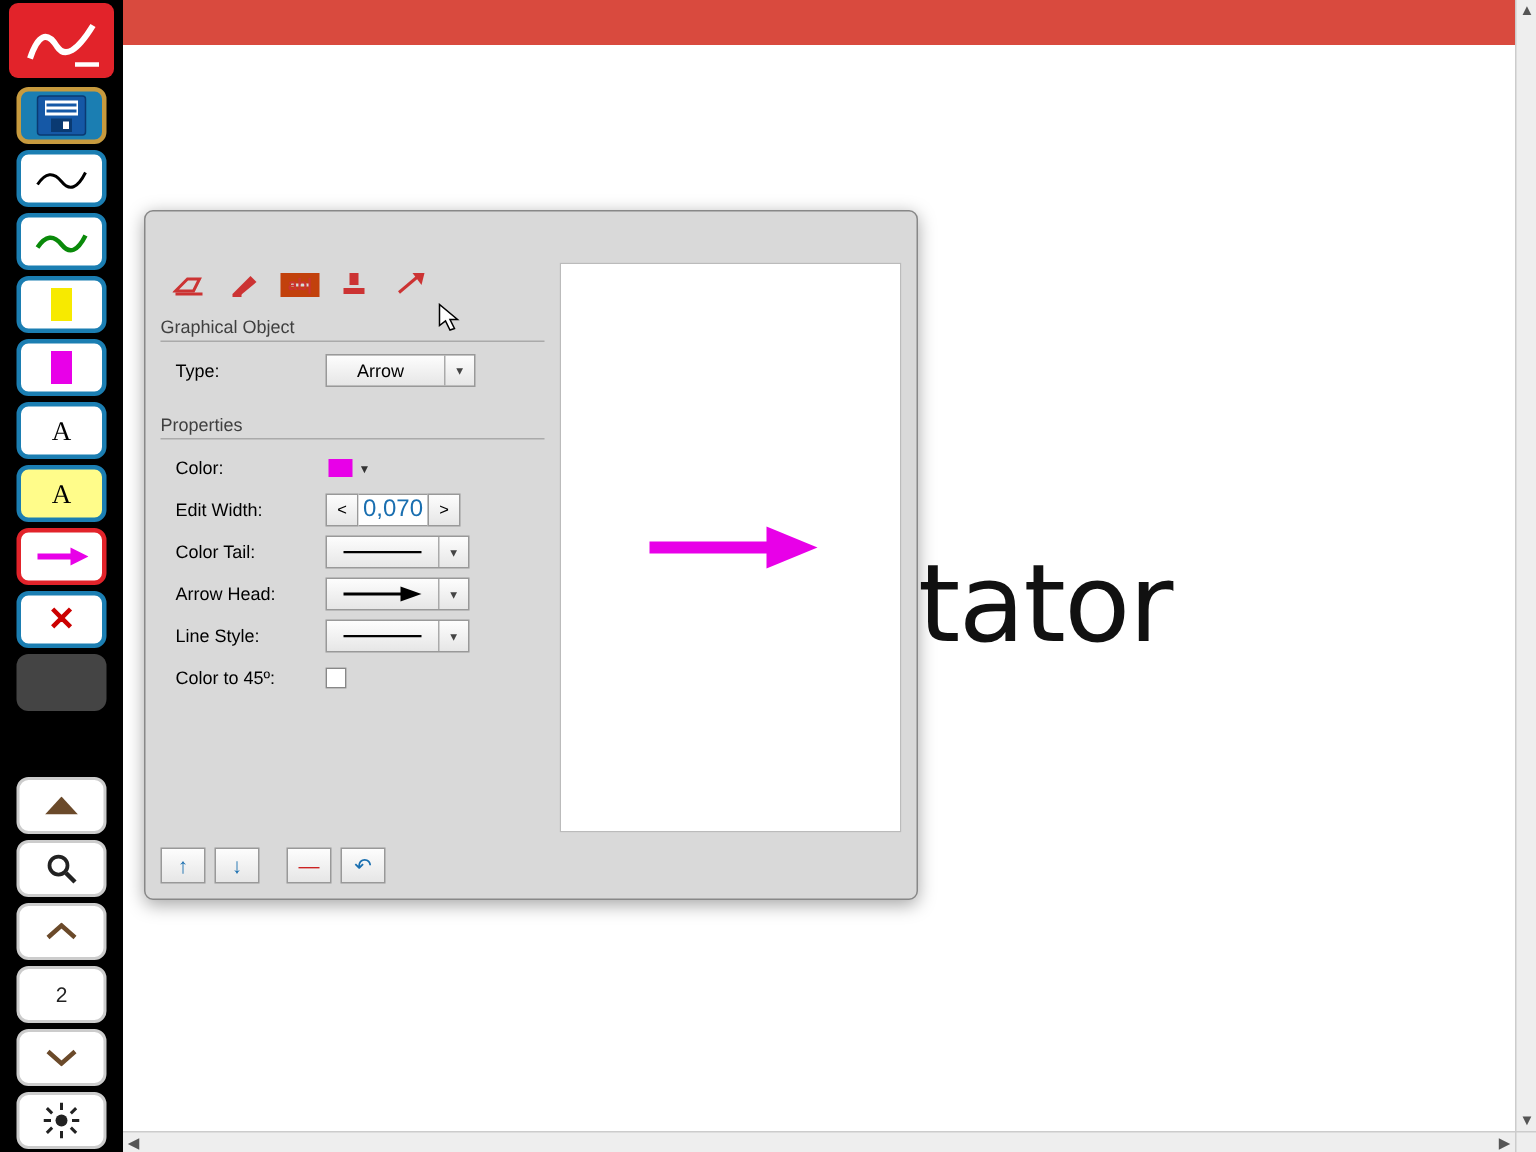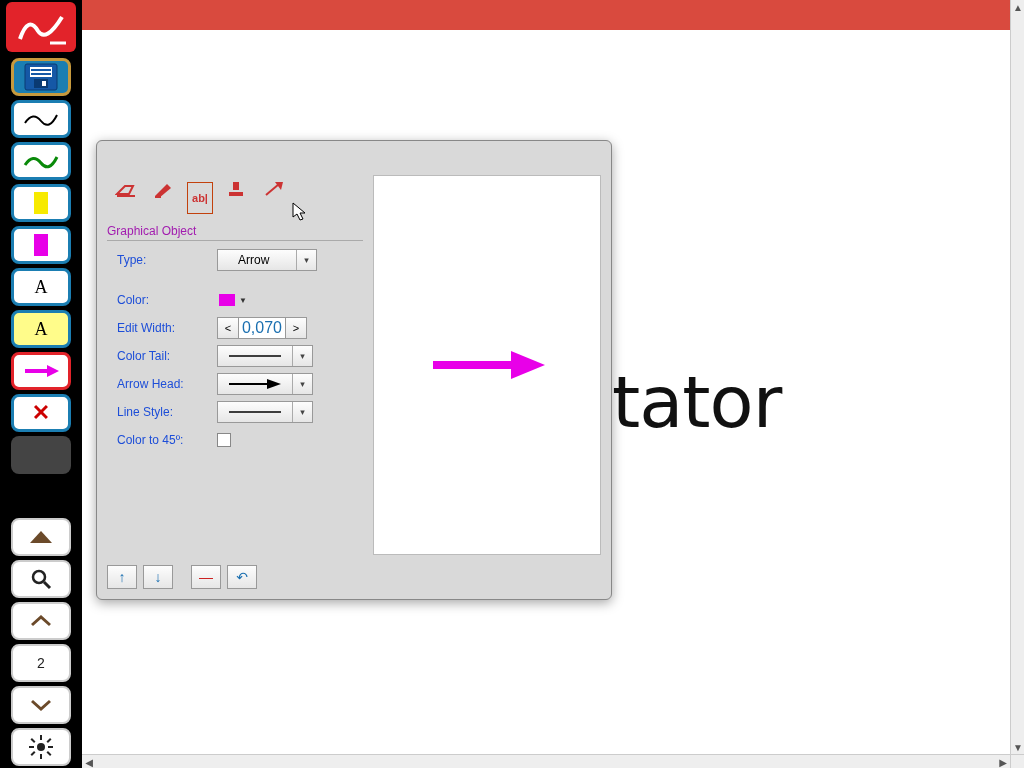--- a/index.html
+++ b/index.html
@@ -156,33 +156,33 @@
 .tab-row {
   display:flex; gap: 8px; padding: 4px 4px 8px 4px;
 }
 .tab-row .tab {
   width: 30px; height: 22px;
   display:flex;align-items:center;justify-content:center;
   border-bottom: 2px solid transparent;
   cursor:pointer;
 }
 .tab svg { width: 22px; height: 18px; }
-.tab.textbox { color:#c33; font-weight:bold; font-size:11px; border:1px solid #c2410c; width:26px;height:32px;margin-top:3px;display:flex;align-items:center;justify-content:center;}
+.tab.textbox { color:#c33; font-weight:bold; font-size:11px; border:7px solid #c2410c; width:26px;height:16px;margin-top:3px;display:flex;align-items:center;justify-content:center;}
 .fieldset-label {
-  font-size: 12px; color:#a21caf; padding: 2px 0;
+  font-size: 12px; color:#404040; padding: 2px 0;
   border-bottom: 1px solid #aaa;
   margin-bottom: 6px;
 }
 .row {
   display:flex; align-items:center;
   height: 26px;
   margin-bottom: 2px;
 }
 .row label {
-  width: 110px; font-size: 12px; color: #1d4ed8;
+  width: 110px; font-size: 12px; color: #000000;
   padding-left: 10px;
 }
 .select {
   height: 22px;
   background: linear-gradient(#fdfdfd,#e6e6e6);
   border: 1px solid #999;
   display:flex;align-items:center;
   font-size:12px;
   cursor:pointer;
   position:relative;
@@ -394,20 +394,21 @@
       <div class="fieldset-label">Graphical Object</div>
       <div class="row">
         <label>Type:</label>
         <div class="select type">
           <span class="val">Arrow</span>
           <span class="caret">▾</span>
         </div>
       </div>
 
       <div class="divider"></div>
+      <div class="fieldset-label">Properties</div>
 
       <div class="row">
         <label>Color:</label>
         <div class="color-dd">
           <div class="color-swatch"></div>
           <span class="tri">▼</span>
         </div>
       </div>
 
       <div class="row">

